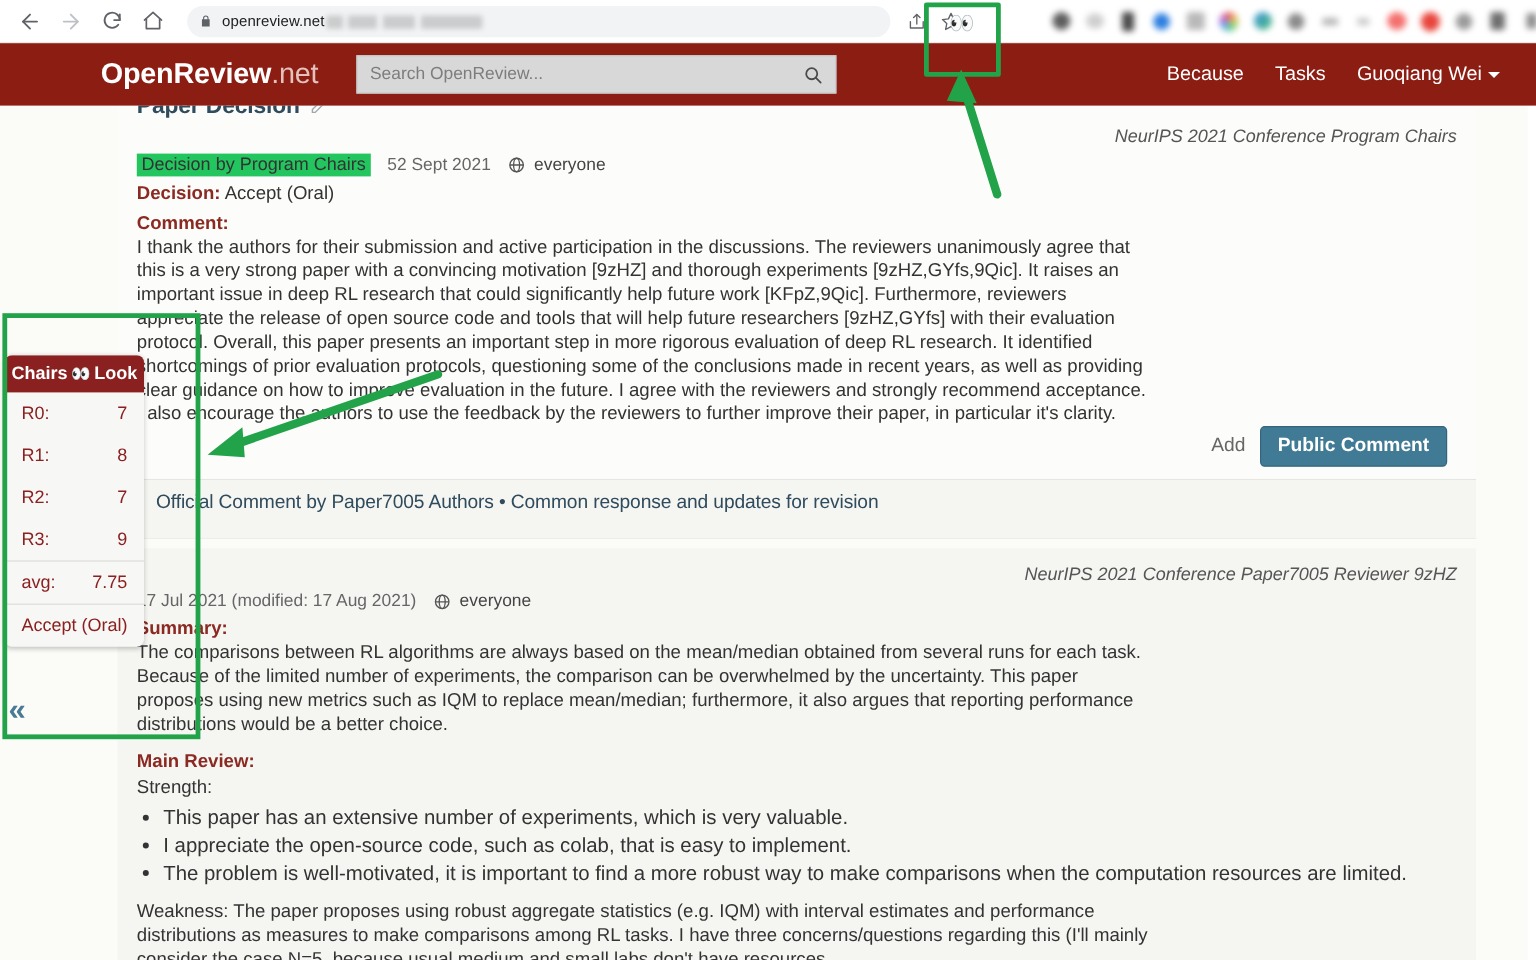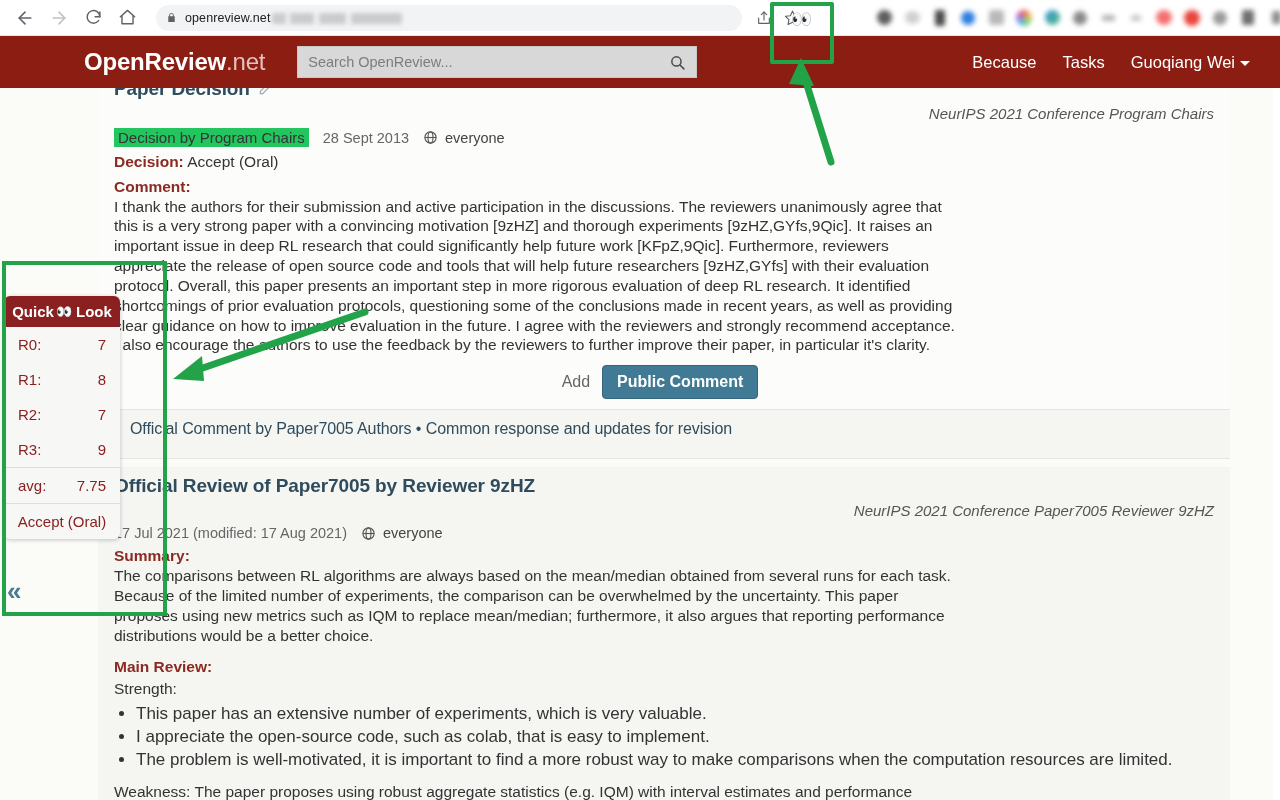--- a/index.html
+++ b/index.html
@@ -184,22 +184,22 @@
   .globe-ico { color: #555; display: flex; }
 
   .field { margin-top: 5px; font-size: 15.5px; color: #333; line-height: 1.28; }
   .field-label { color: #8b2a22; font-weight: bold; }
   .body-text {
     font-size: 15.5px; color: #333; line-height: 1.28;
     width: 845px;
   }
 
   .add-row {
-    display: flex; align-items: center; justify-content: center;
-    gap: 12px; margin-top: 10px; padding-right: 8px;
+    display: flex; align-items: center; justify-content: flex-end;
+    gap: 12px; padding-right: 8px;
   }
   .add-label { color: #666; font-size: 16px; }
   .btn-primary {
     background: #417a95;
     color: #fff; font-weight: bold; font-size: 16px;
     padding: 7px 14px;
     border: 1px solid #35657c;
     border-radius: 4px;
     cursor: pointer;
     font-family: "Liberation Sans", sans-serif;
@@ -407,21 +407,21 @@
         <span>Paper Decision</span>
         <span class="pencil-ico">
           <svg width="14" height="14" viewBox="0 0 24 24" fill="none" stroke="currentColor" stroke-width="2">
               <path d="M17 3l4 4L8 20H4v-4L17 3z"></path>
             </svg>
         </span>
       </div>
       <div class="note-authors">NeurIPS 2021 Conference Program Chairs</div>
       <div class="meta-row">
         <span class="inv-badge">Decision by Program Chairs</span>
-        <span class="meta-date">28 Sept 2013</span>
+        <span class="meta-date">52 Sept 2021</span>
         <span class="readers">
           <span class="globe-ico">
             <svg width="15" height="15" viewBox="0 0 24 24" fill="none" stroke="currentColor" stroke-width="1.8">
                 <circle cx="12" cy="12" r="9"></circle>
                 <ellipse cx="12" cy="12" rx="4" ry="9"></ellipse>
                 <line x1="3" y1="12" x2="21" y2="12"></line>
               </svg>
           </span>
           <span>everyone</span>
         </span>
@@ -444,21 +444,20 @@
     <div class="divider"></div>
 
     <div class="note-card shaded">
       <div class="collapsed-note">Official Comment by Paper7005 Authors • Common response and updates for revision</div>
     </div>
 
     <div class="divider"></div>
     <div style="height:8px;background:#fbfbf8"></div>
 
     <div class="note-card shaded" style="padding-top:8px">
-      <div class="note-title">Official Review of Paper7005 by Reviewer 9zHZ</div>
       <div class="note-authors">NeurIPS 2021 Conference Paper7005 Reviewer 9zHZ</div>
       <div class="meta-row">
         <span class="meta-date">17 Jul 2021 (modified: 17 Aug 2021)</span>
         <span class="readers">
           <span class="globe-ico">
             <svg width="15" height="15" viewBox="0 0 24 24" fill="none" stroke="currentColor" stroke-width="1.8">
                 <circle cx="12" cy="12" r="9"></circle>
                 <ellipse cx="12" cy="12" rx="4" ry="9"></ellipse>
                 <line x1="3" y1="12" x2="21" y2="12"></line>
               </svg>
@@ -481,21 +480,21 @@
         <li>The problem is well-motivated, it is important to find a more robust way to make comparisons when the computation resources are limited.</li>
       </ul>
       <div class="body-text" style="margin-top:12px">Weakness: The paper proposes using robust aggregate statistics (e.g. IQM) with interval estimates and performance distributions as measures to make comparisons among RL tasks. I have three concerns/questions regarding this (I'll mainly consider the case N=5, because usual medium and small labs don't have resources</div>
     </div>
 
   </div>
 </div>
 
 <div class="quicklook">
   <div class="ql-header">
-    <span>Quick</span>
+    <span>Chairs</span>
     <span class="ql-eyes">👀</span>
     <span>Look</span>
   </div>
   <div class="ql-row">
     <span class="k">R0:</span>
     <span class="v">7</span>
   </div>
   <div class="ql-row">
     <span class="k">R1:</span>
     <span class="v">8</span>

